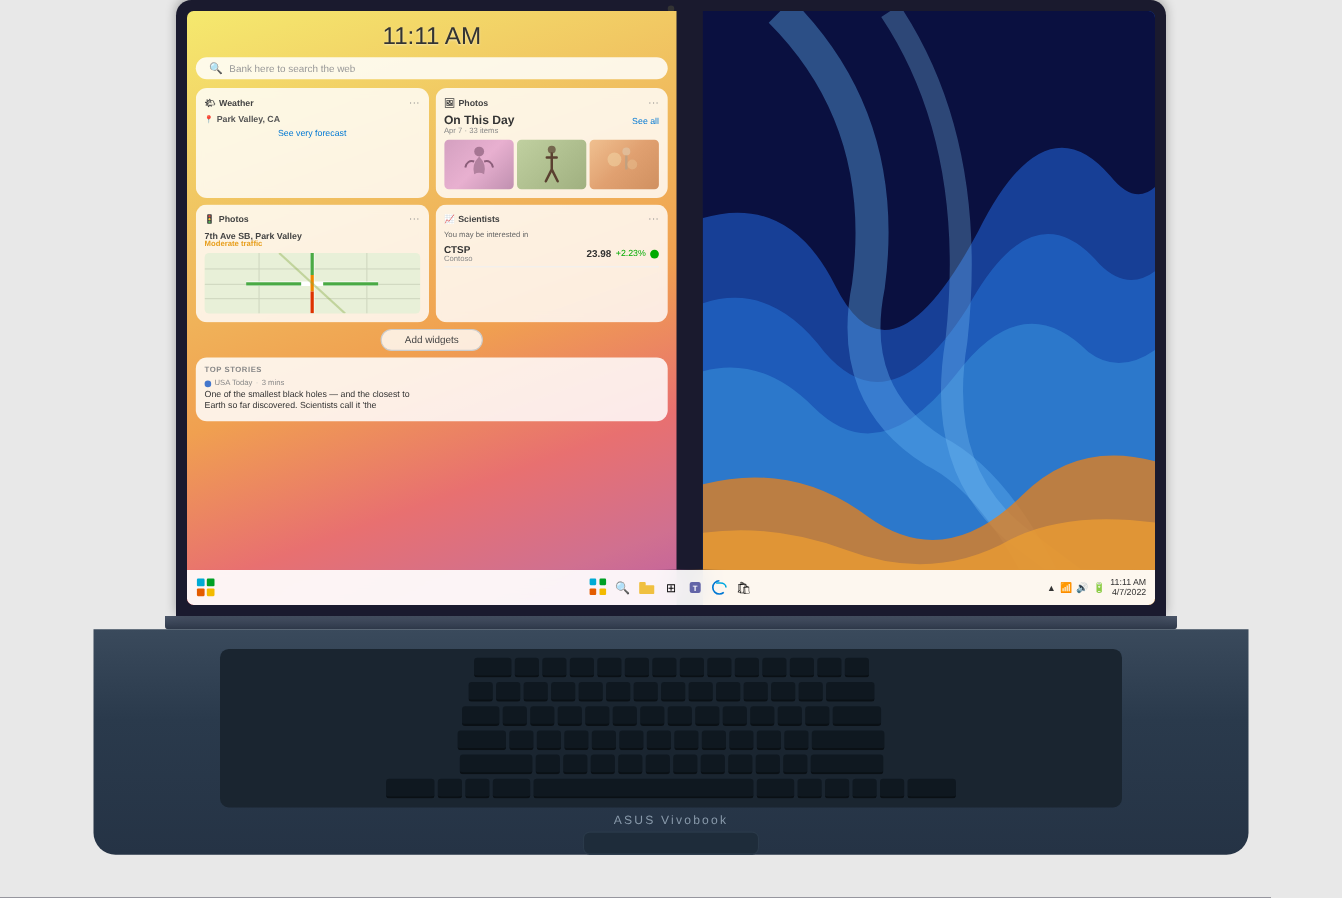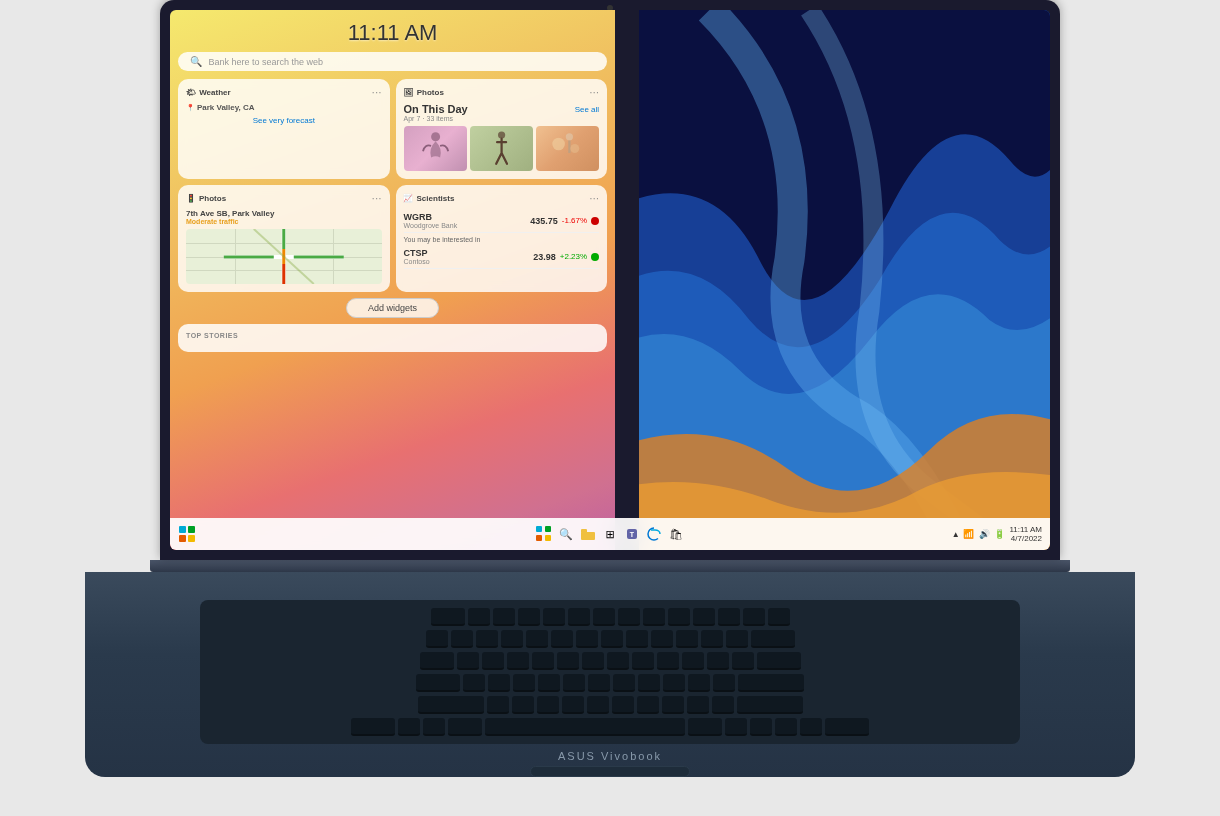--- a/index.html
+++ b/index.html
@@ -378,21 +378,21 @@
 
     .laptop-body {
       width: 1050px;
       height: 205px;
       background: linear-gradient(to bottom, #3a4a5c 0%, #2a3a4c 40%, #253345 100%);
       border-radius: 0 0 20px 20px;
       position: relative;
       display: flex;
       flex-direction: column;
       align-items: center;
-      padding-top: 28px;
+      padding-top: 18px;
     }
 
     .keyboard-area {
       width: 820px;
       height: 160px;
       background: #1a2530;
       border-radius: 8px;
       padding: 8px;
       display: flex;
       flex-direction: column;
@@ -564,31 +564,20 @@
 
             <div class="widget watchlist-widget">
               <div class="widget-header">
                 <div class="widget-title">
                   <span>📈</span>
                   <span>Scientists</span>
                 </div>
                 <span class="widget-menu">···</span>
               </div>
 
-              <div class="stock-item">
-                <div>
-                  <div class="stock-name">WGRB</div>
-                  <div class="stock-company">Woodgrove Bank</div>
-                </div>
-                <div style="display:flex;align-items:center;gap:4px;">
-                  <span class="stock-price">435.75</span>
-                  <span class="stock-change-neg">-1.67%</span>
-                  <div class="stock-dot-neg"></div>
-                </div>
-              </div>
               <div class="interested-label">You may be interested in</div>
 
               <div class="stock-item">
                 <div>
                   <div class="stock-name">CTSP</div>
                   <div class="stock-company">Contoso</div>
                 </div>
                 <div style="display:flex;align-items:center;gap:4px;">
                   <span class="stock-price">23.98</span>
                   <span class="stock-change-pos">+2.23%</span>
@@ -599,20 +588,29 @@
 
           </div>
 
           <div class="add-widgets-row">
             <button class="add-widgets-btn">Add widgets</button>
           </div>
 
           <div class="top-stories">
             <div class="top-stories-header">TOP STORIES</div>
             <div class="stories-grid">
+              <div class="story">
+                <div class="story-source">
+                  <div class="story-source-dot" style="background:#4477cc;"></div>
+                  <span>USA Today</span>
+                  <span style="color:#bbb;">·</span>
+                  <span>3 mins</span>
+                </div>
+                <div class="story-text">One of the smallest black holes — and the closest to Earth so far discovered. Scientists call it 'the</div>
+              </div>
             </div>
           </div>
 
         </div>
 
       </div>
 
       <div class="screen-right">
         <svg class="waveform" viewBox="0 0 470 540" preserveAspectRatio="xMidYMid slice">
 

